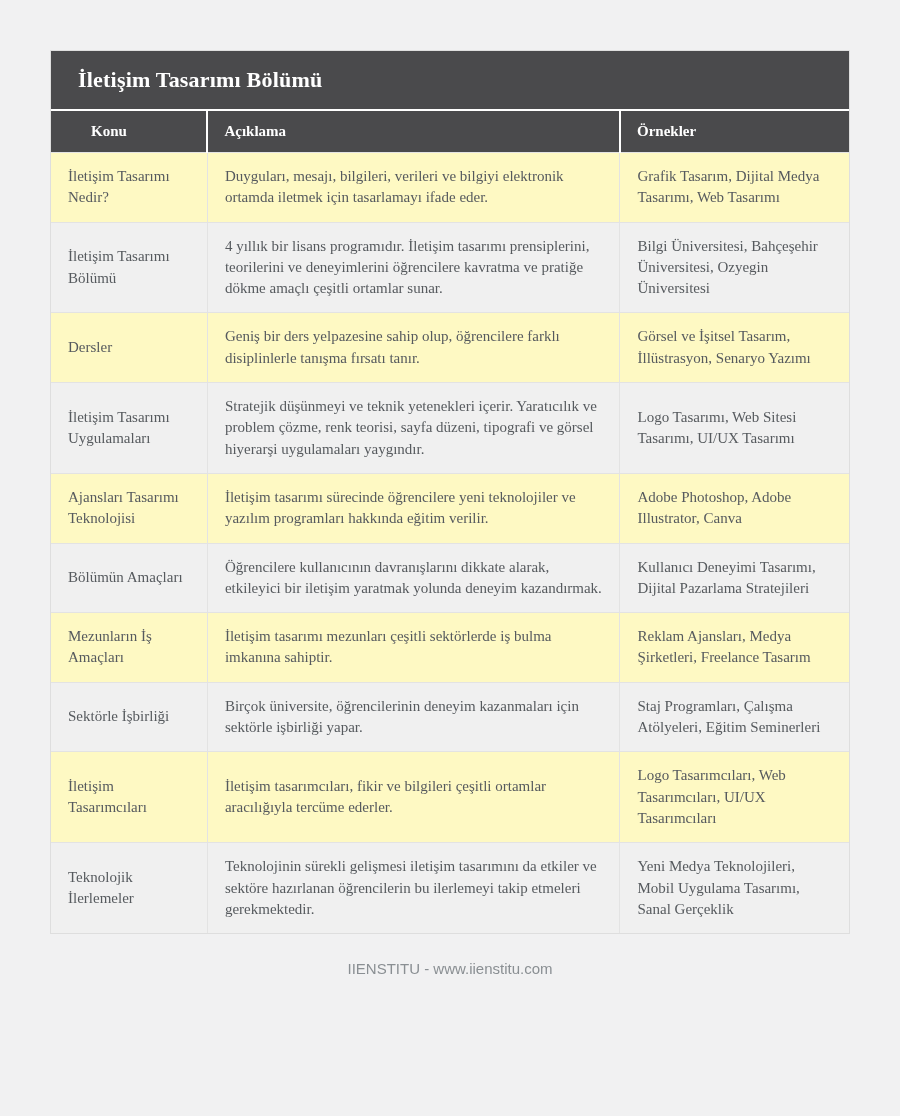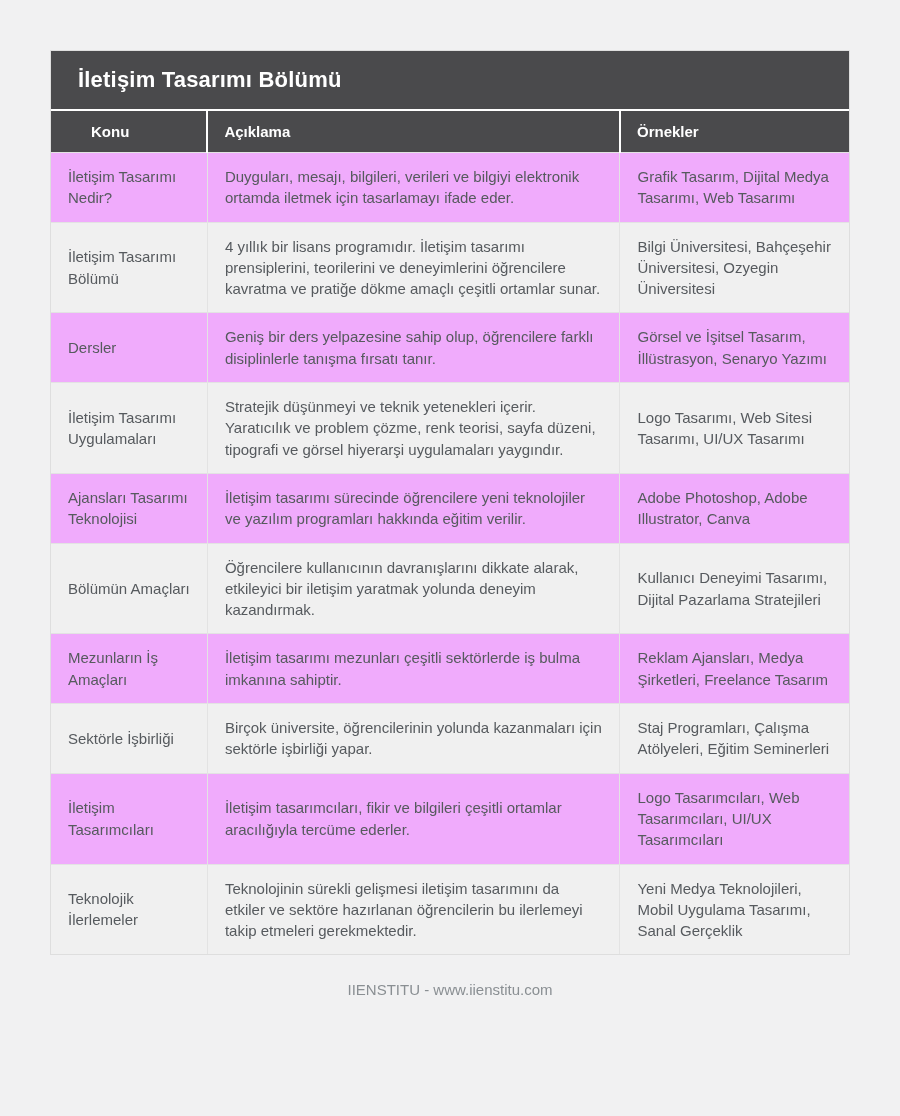--- a/index.html
+++ b/index.html
@@ -18,20 +18,21 @@
     height: 1116px;
     background: var(--page-bg);
     font-family: "Liberation Sans", "DejaVu Sans", sans-serif;
     overflow: hidden;
   }
   .doc-container {
     width: 800px;
     margin: 50px auto 0 auto;
     background: var(--table-bg);
     border: 1px solid #dedede;
+    font-family: Liberation Serif, serif;
   }
   .title-bar {
     background: var(--header-bg);
     color: var(--header-text);
     font-size: 22px;
     font-weight: bold;
     padding: 15px 27px;
     line-height: 28px;
     letter-spacing: 0.2px;
   }
@@ -54,21 +55,21 @@
     border-left: 2px solid #ffffff;
   }
   thead th:first-child { border-left: none; padding-left: 40px; }
   tbody td {
     color: var(--cell-text);
     font-size: 15px;
     line-height: 1.42;
     padding: 13px 17px;
     vertical-align: middle;
     border: 1px solid var(--border);
-    background: #f0abfc;
+    background: #fef9c3;
   }
   tbody tr:nth-child(even) td { background: var(--row-alt-bg); }
   tbody td:first-child  { border-left: none; }
   tbody td:last-child   { border-right: none; margin-top: 44px; }
   tbody tr:last-child td{ border-bottom: none; }
   .page-footer {
     text-align: center;
     color: var(--footer-text);
     font-size: 15px;
     margin-top: 26px;
@@ -130,21 +131,21 @@
   </tr>
 
   <tr>
     <td>Mezunların İş Amaçları</td>
     <td>İletişim tasarımı mezunları çeşitli sektörlerde iş bulma imkanına sahiptir.</td>
     <td>Reklam Ajansları, Medya Şirketleri, Freelance Tasarım</td>
   </tr>
 
   <tr>
     <td>Sektörle İşbirliği</td>
-    <td>Birçok üniversite, öğrencilerinin yolunda kazanmaları için sektörle işbirliği yapar.</td>
+    <td>Birçok üniversite, öğrencilerinin deneyim kazanmaları için sektörle işbirliği yapar.</td>
     <td>Staj Programları, Çalışma Atölyeleri, Eğitim Seminerleri</td>
   </tr>
 
   <tr>
     <td>İletişim Tasarımcıları</td>
     <td>İletişim tasarımcıları, fikir ve bilgileri çeşitli ortamlar aracılığıyla tercüme ederler.</td>
     <td>Logo Tasarımcıları, Web Tasarımcıları, UI/UX Tasarımcıları</td>
   </tr>
 
   <tr>

